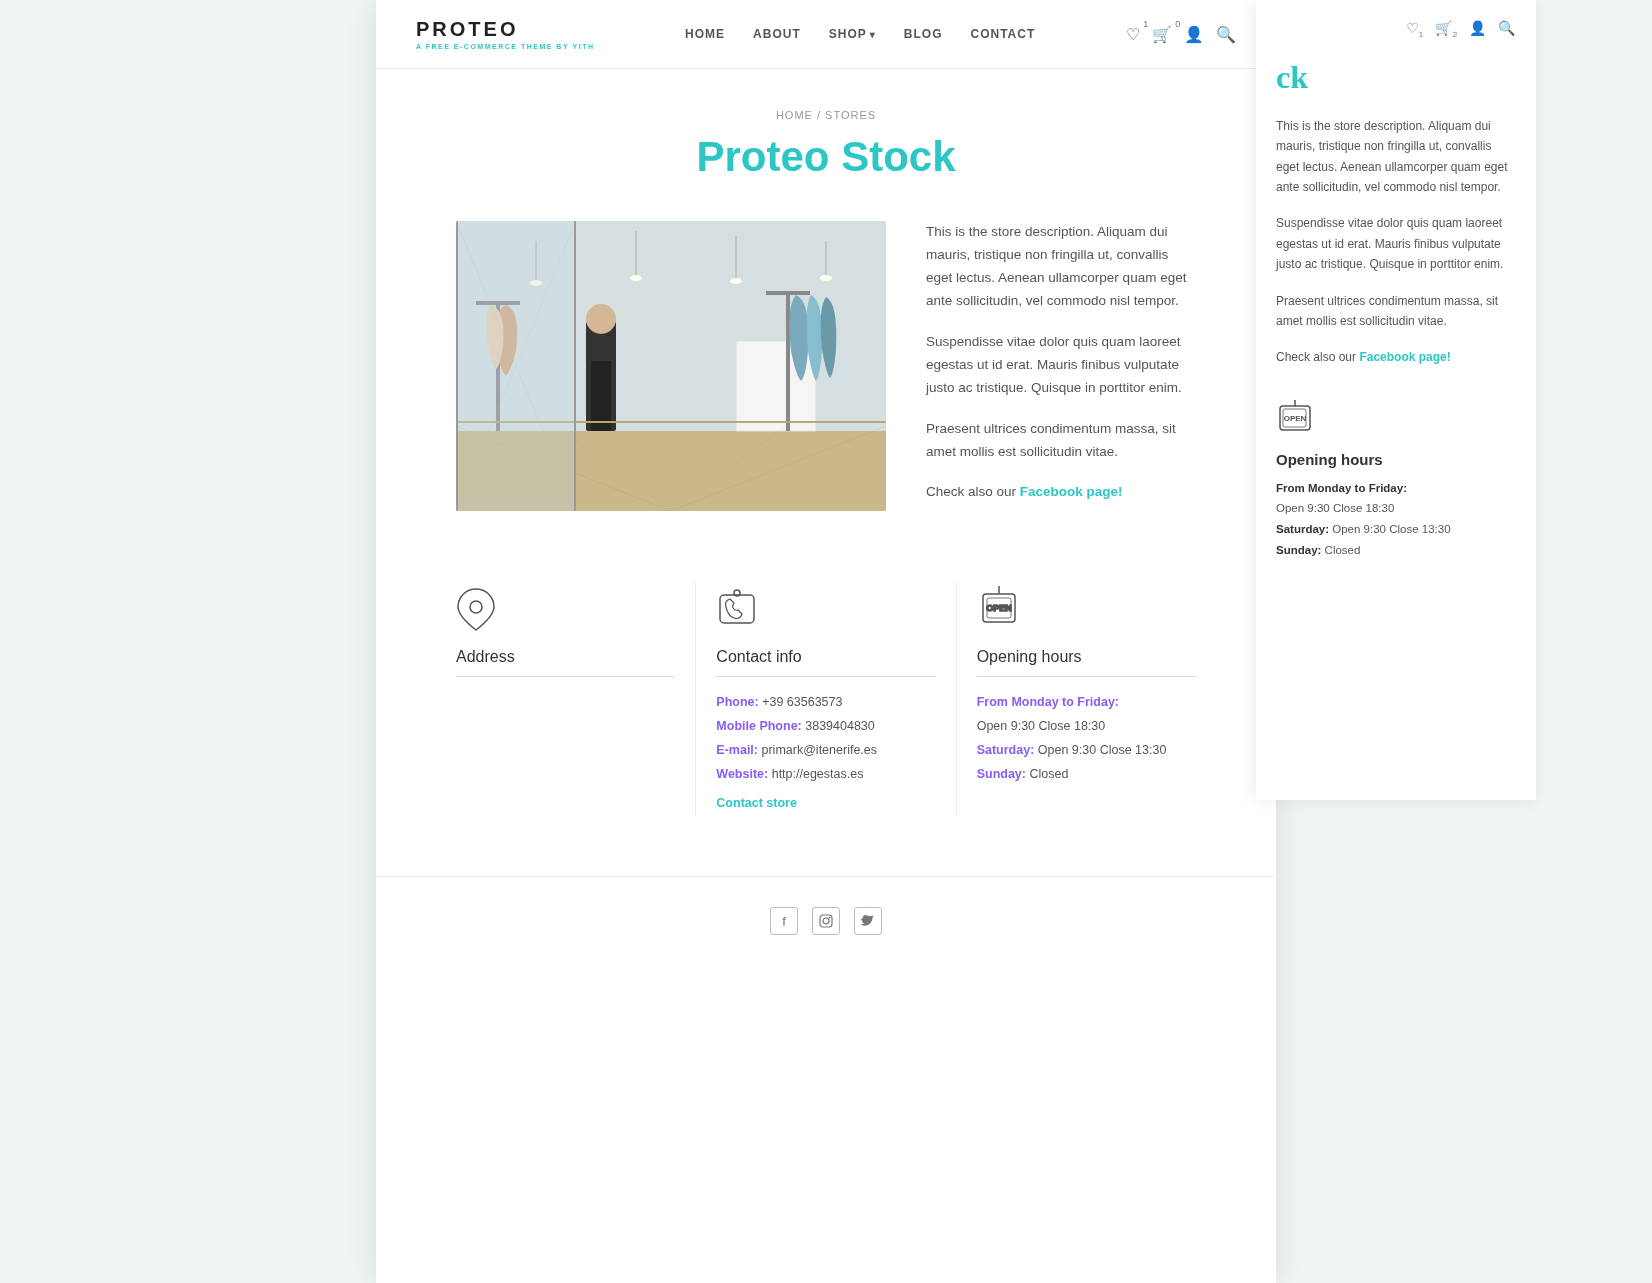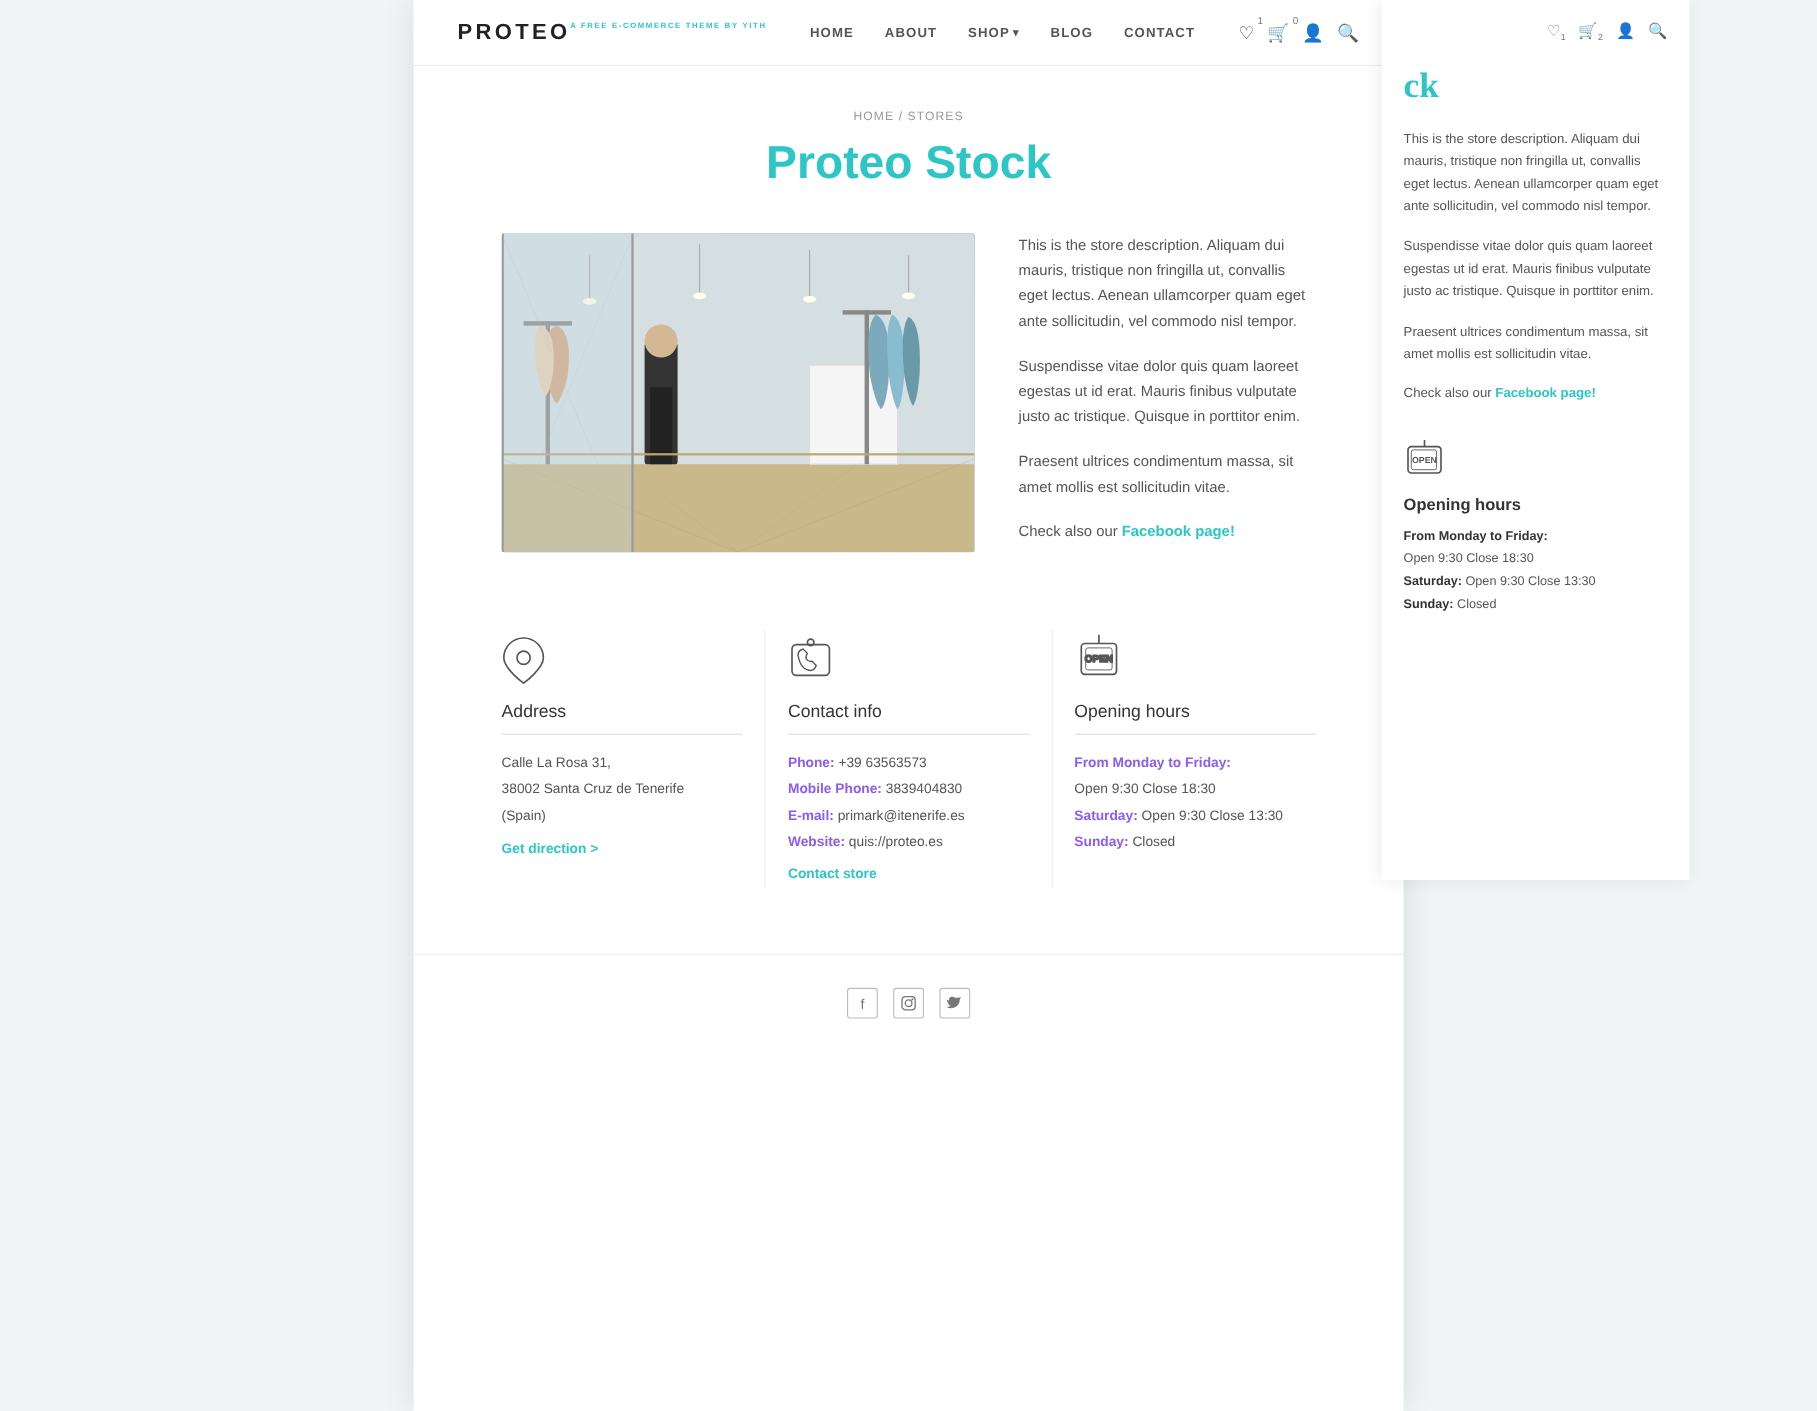--- a/index.html
+++ b/index.html
@@ -22,21 +22,21 @@
     .header {
       display: flex;
       align-items: center;
       justify-content: space-between;
       padding: 18px 40px;
       border-bottom: 1px solid #eee;
       background: #fff;
     }
     .logo-area {
       display: flex;
-      flex-direction: row;
+      flex-direction: column;
       align-items: flex-start;
     }
     .logo-text {
       font-size: 20px;
       font-weight: 700;
       letter-spacing: 3px;
       color: #222;
     }
     .logo-sub {
       font-size: 7px;
@@ -403,26 +403,20 @@
   <div class="info-sections">
 
     <div class="info-section">
       <div class="info-icon">
         <svg width="40" height="45" viewBox="0 0 40 45">
           <path d="M20 2 C10 2 2 10 2 20 C2 30 20 43 20 43 C20 43 38 30 38 20 C38 10 30 2 20 2Z" stroke="#555" stroke-width="1.5" fill="none"></path>
           <circle cx="20" cy="20" r="6" stroke="#555" stroke-width="1.5" fill="none"></circle>
         </svg>
       </div>
       <div class="info-title">Address</div>
-      <div class="info-body">
-        <div>Calle La Rosa 31,</div>
-        <div>38002 Santa Cruz de Tenerife</div>
-        <div>(Spain)</div>
-        <a href="#" class="get-direction">Get direction &gt;</a>
-      </div>
     </div>
 
     <div class="info-section">
       <div class="info-icon">
         <svg width="42" height="45" viewBox="0 0 42 45">
           <rect x="4" y="8" width="34" height="28" rx="4" stroke="#555" stroke-width="1.5" fill="none"></rect>
           <circle cx="21" cy="6" r="3" stroke="#555" stroke-width="1.5" fill="none"></circle>
           <path d="M10 20 Q8 14 14 12 L18 16 Q16 19 17 21 Q19 24 22 23 L26 27 Q24 33 18 31 Q12 29 10 20Z" stroke="#555" stroke-width="1.2" fill="none"></path>
         </svg>
       </div>
@@ -435,21 +429,21 @@
         <div>
           <strong>Mobile Phone:</strong>
           <span>3839404830</span>
         </div>
         <div>
           <strong>E-mail:</strong>
           <span>primark@itenerife.es</span>
         </div>
         <div>
           <strong>Website:</strong>
-          <span>quis://proteo.es</span>
+          <span>http://egestas.es</span>
         </div>
         <a href="#" class="contact-store">Contact store</a>
       </div>
     </div>
 
     <div class="info-section">
       <div class="info-icon">
         <svg width="45" height="48" viewBox="0 0 45 48">
 
           <line x1="22" y1="2" x2="22" y2="10" stroke="#555" stroke-width="1.5"></line>

